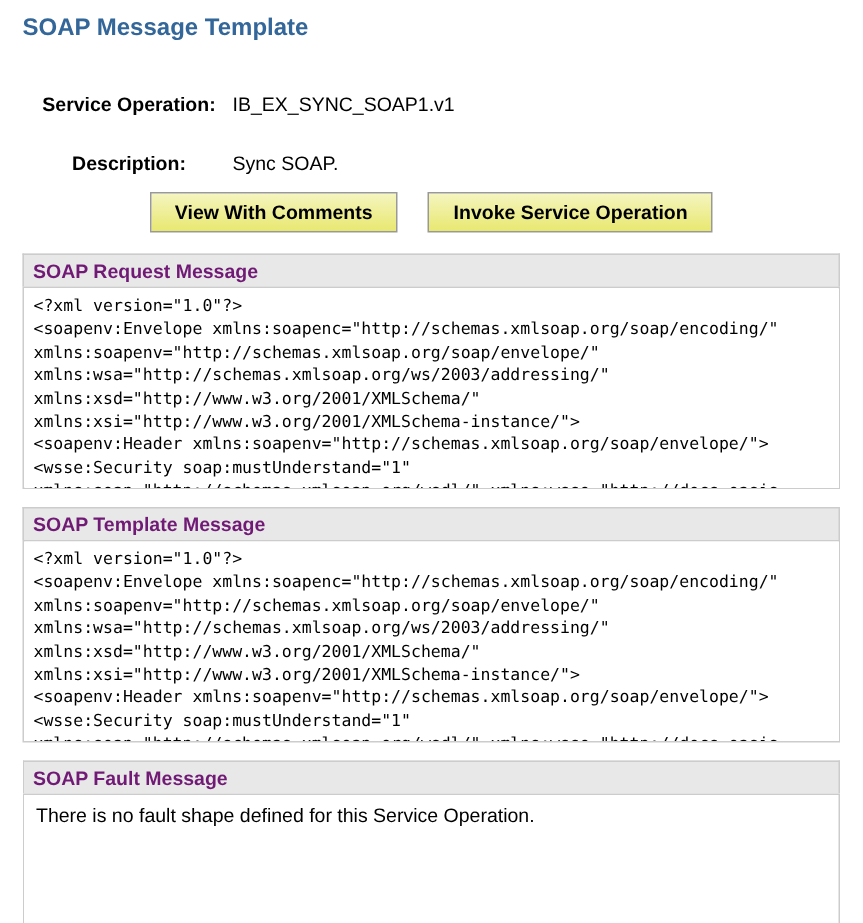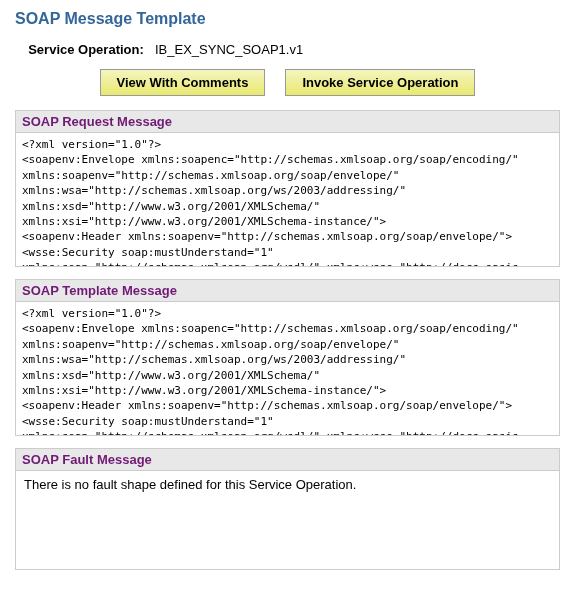--- a/index.html
+++ b/index.html
@@ -30,20 +30,21 @@
     }
     .meta-label {
       font-weight: bold;
       width: 130px;
       text-align: center;
       padding-right: 8px;
       flex-shrink: 0;
     }
     .meta-value {
       color: #000;
+      margin-top: 20px;
     }
     .button-row {
       display: flex;
       justify-content: center;
       gap: 20px;
       margin-bottom: 14px;
     }
     .btn {
       padding: 5px 16px;
       font-size: 13px;
@@ -92,20 +93,24 @@
 </head>
 <body>
 
 <h1 class="page-title">SOAP Message Template</h1>
 
 <div class="meta-table">
   <div class="meta-row">
     <span class="meta-label">Service Operation:</span>
     <span class="meta-value">IB_EX_SYNC_SOAP1.v1</span>
   </div>
+  <div class="meta-row">
+    <span class="meta-label">Description:</span>
+    <span class="meta-value">Sync SOAP.</span>
+  </div>
 </div>
 
 <div class="button-row">
   <button class="btn">View With Comments</button>
   <button class="btn">Invoke Service Operation</button>
 </div>
 
 <div class="section-header">SOAP Request Message</div>
 <div class="xml-box" id="soap-request-content">
     <span class="xml-line">&lt;?xml version="1.0"?&gt;</span>

